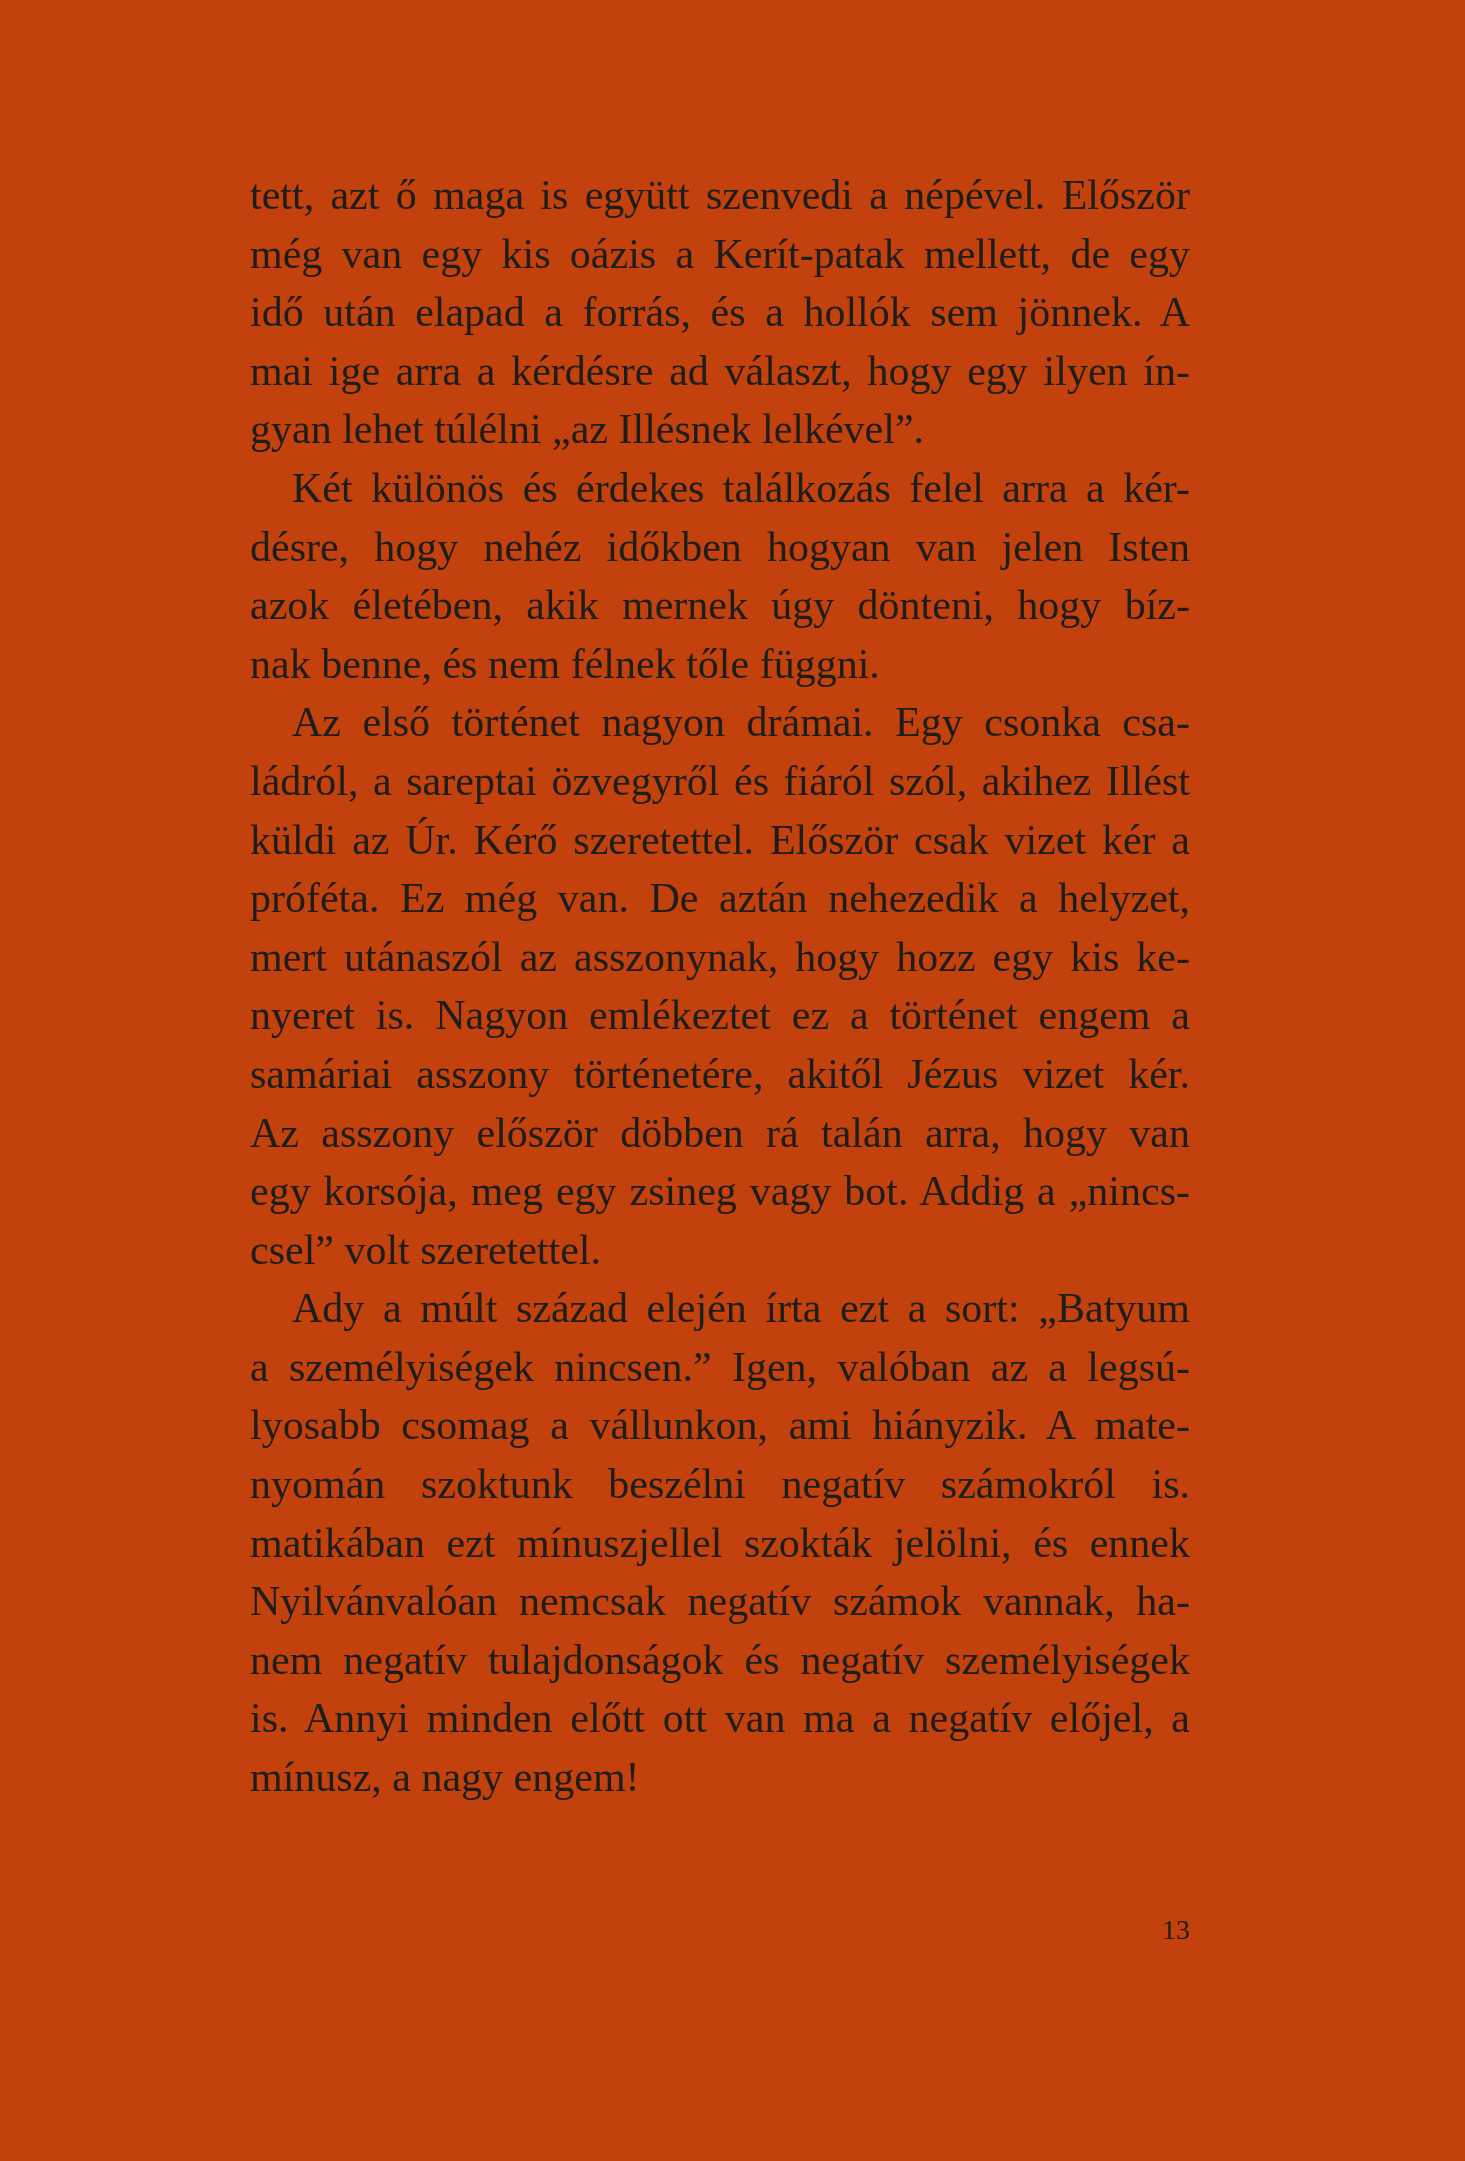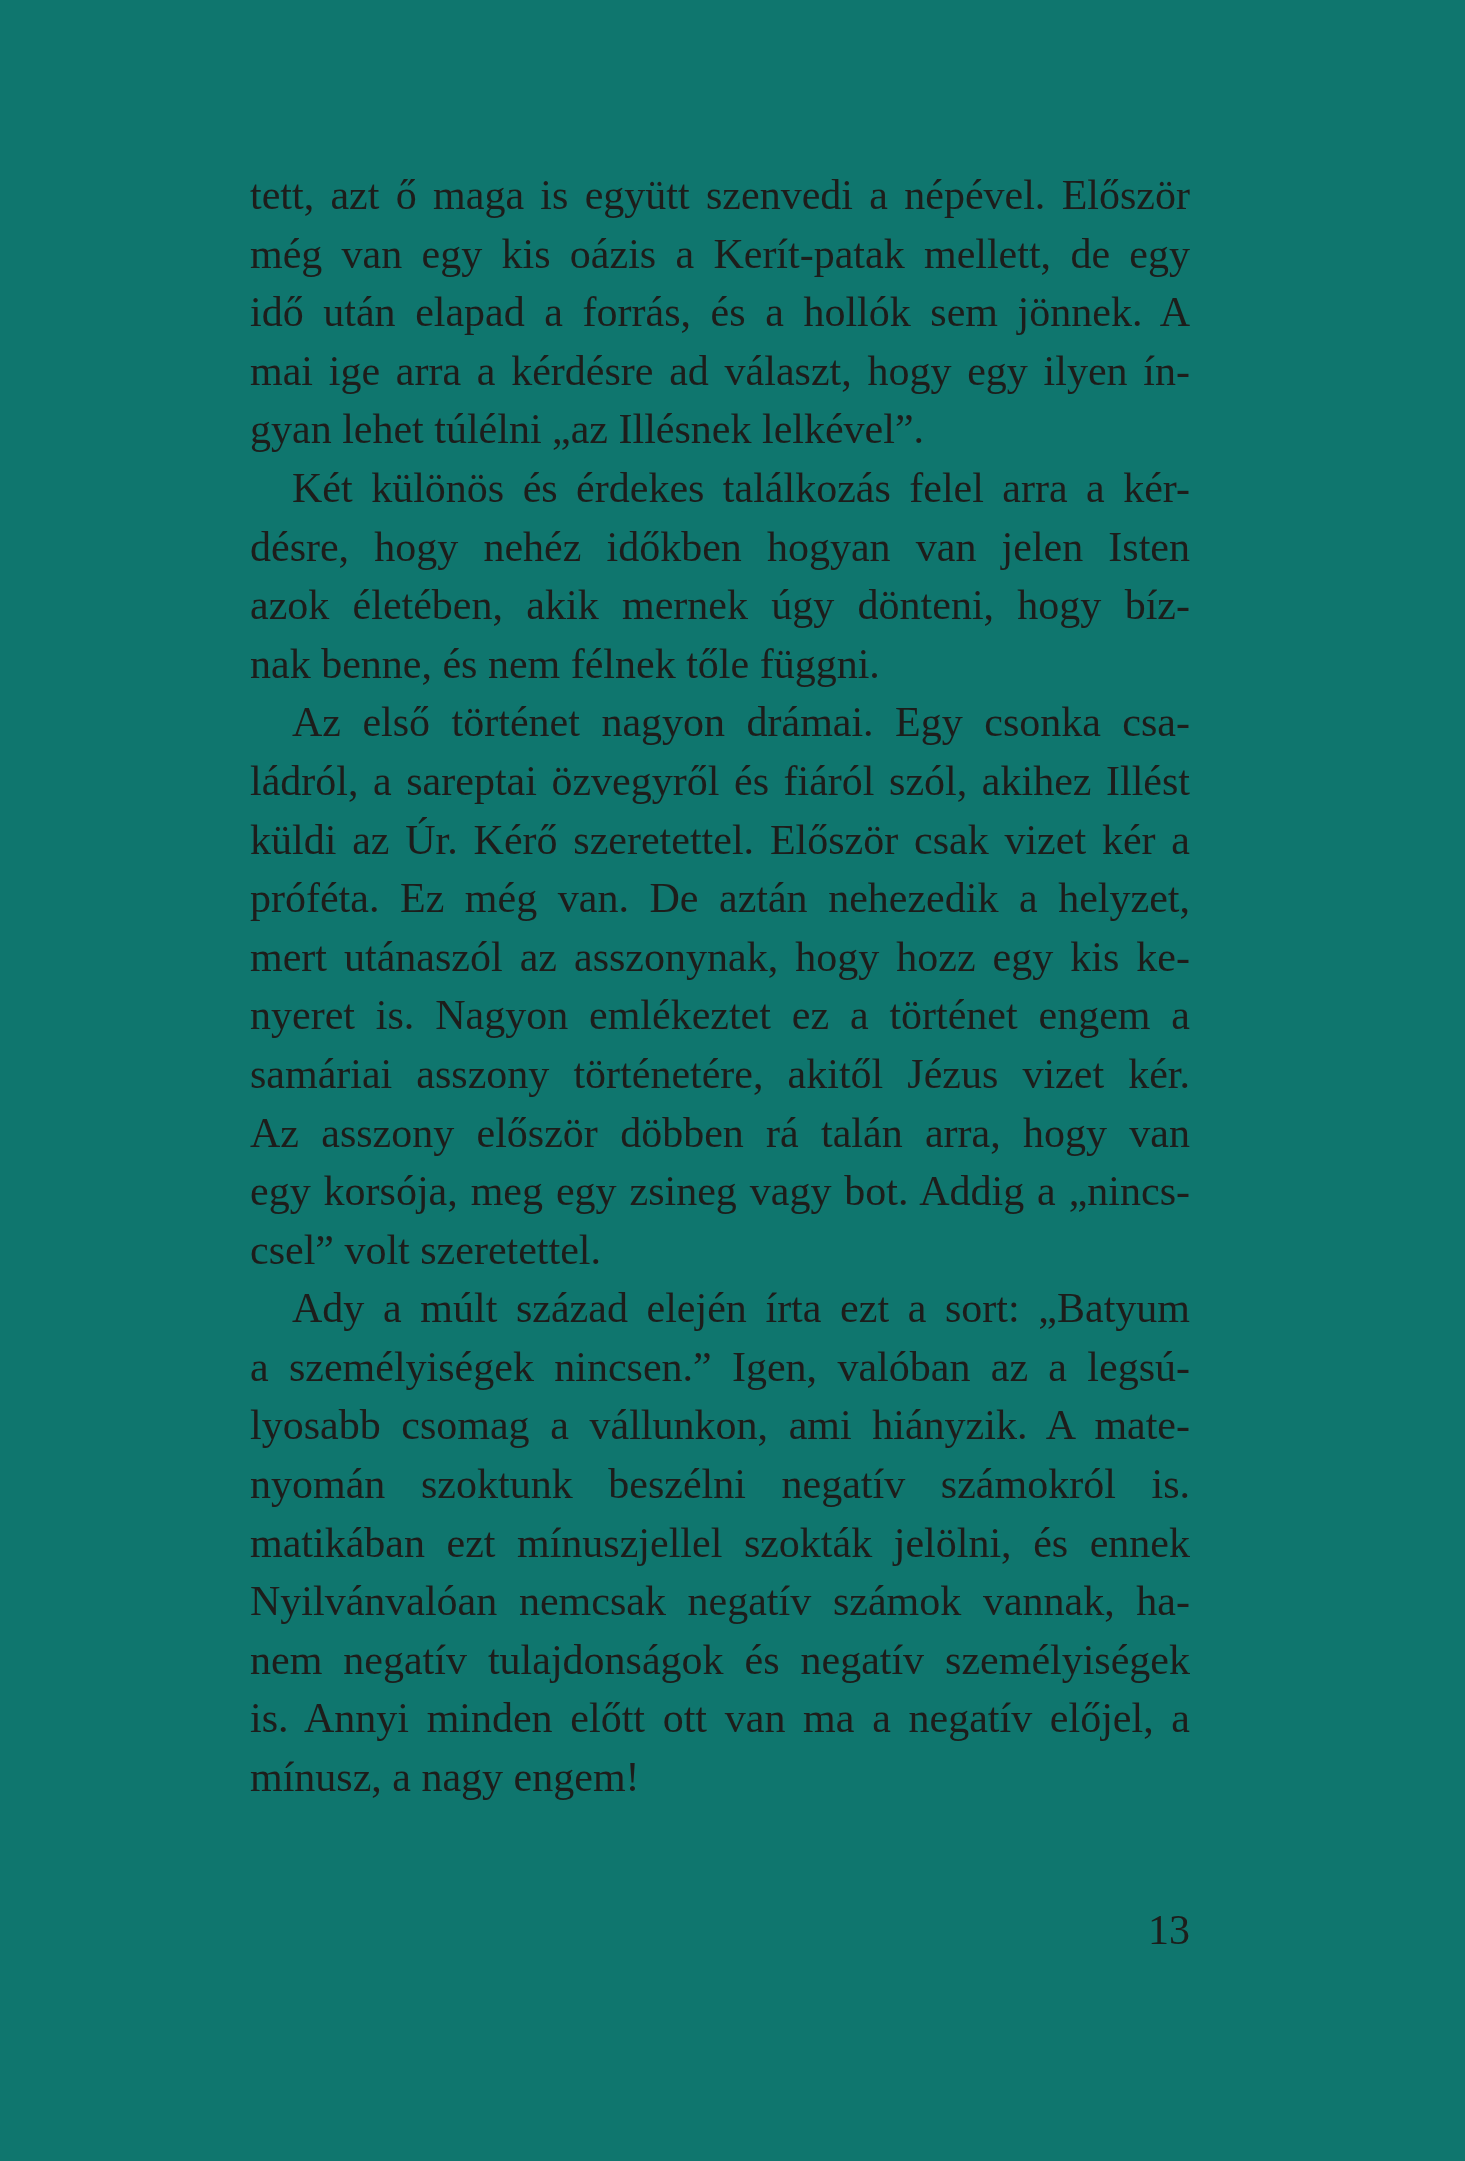--- a/index.html
+++ b/index.html
@@ -4,21 +4,21 @@
 <style>
   html, body {
     margin: 0;
     padding: 0;
     background: #ffffff;
   }
   .page {
     position: relative;
     width: 1465px;
     height: 2161px;
-    background: #0f766e;
+    background: #c2410c;
     font-family: "Liberation Serif", "DejaVu Serif", serif;
     color: #1d1d1b;
     overflow: hidden;
   }
   .textblock {
     position: absolute;
     left: 250px;
     top: 166px;
     width: 940px;
     font-size: 42px;
@@ -35,21 +35,21 @@
   }
   .line.indent {
     text-indent: 42px;
   }
   .folio {
     position: absolute;
     left: 250px;
     top: 1901px;
     width: 940px;
     text-align: right;
-    font-size: 42px;
+    font-size: 28px;
     line-height: 58.6px;
   }
 </style>
 </head>
 <body>
 
 <div class="page">
   <div class="textblock">
       <div class="line">tett, azt ő maga is együtt szenvedi a népével. Először</div>
       <div class="line">még van egy kis oázis a Kerít-patak mellett, de egy</div>

